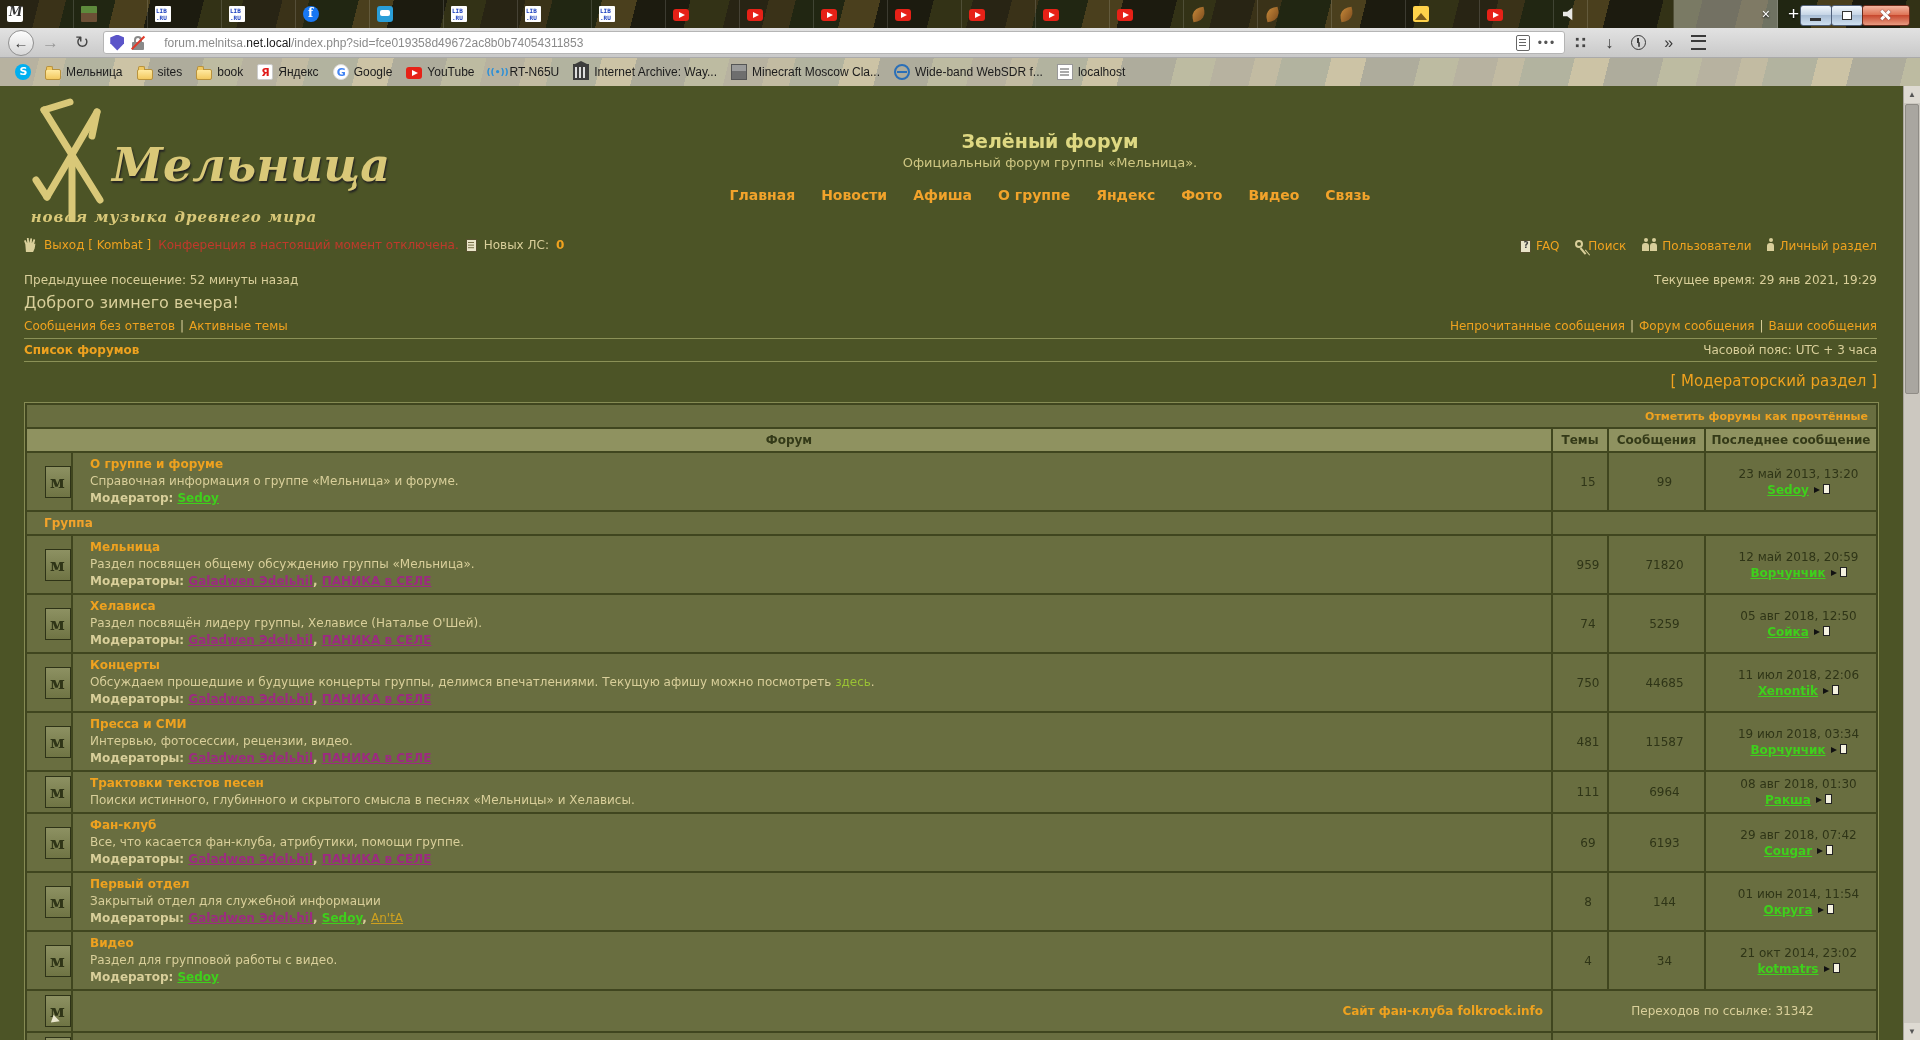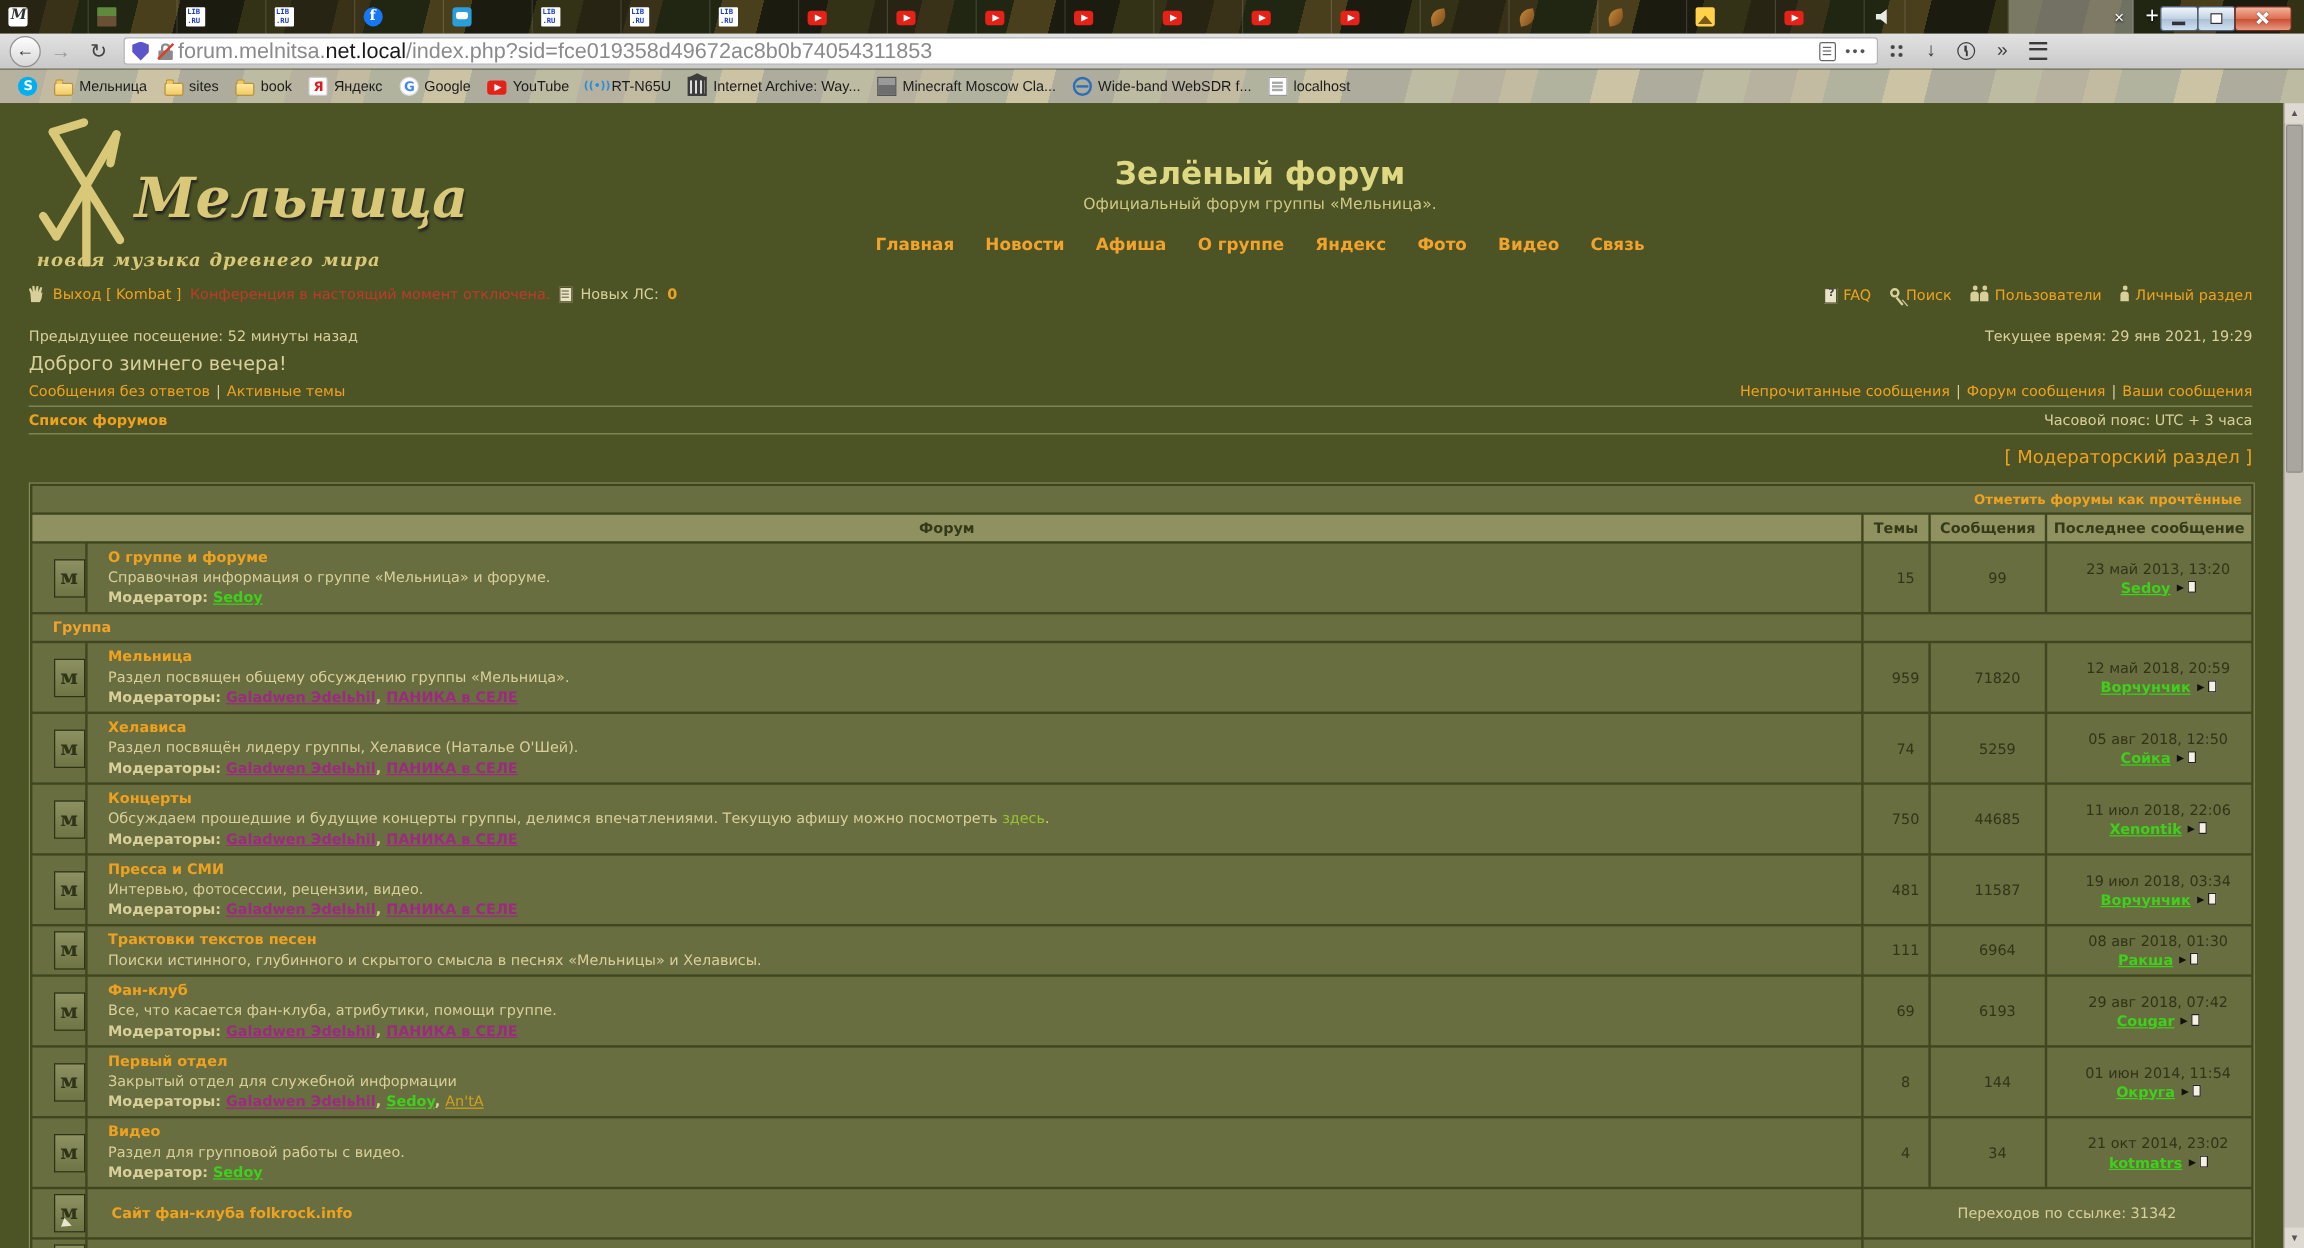--- a/index.html
+++ b/index.html
@@ -46,21 +46,21 @@
   .winbtn .g-x::before{transform:rotate(45deg);}.winbtn .g-x::after{transform:rotate(-45deg);}
 
   .toolbar{position:absolute;left:0;top:28px;width:1920px;height:30px;
            background:linear-gradient(#e2e2e2,#c9c9c9);border-bottom:1px solid #aaa;box-sizing:border-box;
            display:flex;align-items:center;}
   .navbtn{color:#444;font-size:17px;line-height:1;padding:0 8px;}
   .backbtn{width:24px;height:24px;border:1px solid #909090;border-radius:50%;background:linear-gradient(#fdfdfd,#d8d8d8);
            margin-left:8px;display:flex;align-items:center;justify-content:center;color:#333;font-size:15px;}
   .urlbar{position:relative;height:23px;background:#fff;border:1px solid #b5b5b5;border-radius:3px;
           margin-left:6px;width:1462px;display:flex;align-items:center;padding:0 6px;box-sizing:border-box;}
-  .urltext{font-size:18px;color:#8a8a8a;white-space:nowrap;overflow:hidden;margin-left:4px;flex:1;}
+  .urltext{font-size:12px;color:#8a8a8a;white-space:nowrap;overflow:hidden;margin-left:20px;flex:1;}
   .urltext .dom{color:#1a1a1a;}
   .readericon{width:12px;height:14px;border:1.5px solid #666;border-radius:2px;position:relative;margin:0 8px;}
   .readericon::after{content:"";position:absolute;left:2px;top:3px;width:7px;height:1.5px;background:#666;box-shadow:0 3px 0 #666,0 6px 0 #666;}
   .dots3{color:#555;font-size:12px;letter-spacing:2px;margin-right:2px;}
   .tb-icn{color:#3a3a3a;font-size:16px;padding:0 9px;}
   .gridicn{width:13px;height:13px;margin:0 9px;background:
      radial-gradient(circle,#444 1.6px,transparent 1.8px) 0 0/6.5px 6.5px;}
   .clockicn{width:13px;height:13px;border:1.6px solid #3a3a3a;border-radius:50%;position:relative;margin:0 9px;}
   .clockicn::after{content:"";position:absolute;left:5px;top:2px;width:1.6px;height:5px;background:#3a3a3a;box-shadow:1px 4px 0 -0.2px #3a3a3a;}
   .hamb{width:15px;height:11px;border-top:2px solid #3a3a3a;border-bottom:2px solid #3a3a3a;margin:0 12px 0 9px;position:relative;}
@@ -101,21 +101,21 @@
         font-family:"DejaVu Sans",sans-serif;}
   .vscroll{position:absolute;right:0;top:86px;width:17px;height:954px;background:#ccc8c0;border-left:1px solid #a9a59d;box-sizing:border-box;}
   .vscroll .arr{position:absolute;left:0;width:16px;height:17px;background:#dedad2;color:#555;font-size:8px;text-align:center;line-height:17px;}
   .vscroll .arr.up{top:0;} .vscroll .arr.dn{bottom:0;}
   .vscroll .thumb{position:absolute;left:1px;top:18px;width:14px;height:290px;background:#a9a6a0;border:1px solid #8f8c86;border-radius:2px;box-sizing:border-box;}
 
   .logo-mark{position:absolute;left:22px;top:6px;}
   .logo-text{position:absolute;left:112px;top:52px;font:bold italic 46px "DejaVu Serif",serif;color:#d9c878;text-shadow:1px 2px 2px #222;}
   .logo-tag{position:absolute;left:24px;top:122px;width:300px;text-align:center;font:bold italic 15px "DejaVu Serif",serif;color:#d9c878;letter-spacing:1px;}
   .hdr-block{position:absolute;left:300px;top:44px;width:1500px;text-align:center;}
-  .site-title{font-size:26px;font-weight:bold;color:#ded882;}
+  .site-title{font-size:19px;font-weight:bold;color:#ded882;}
   .site-sub{font-size:13px;color:#cfc783;margin-top:3px;}
   .site-nav{margin-top:15px;}
   .site-nav a{font-size:14px;font-weight:bold;color:#f2a32b;text-decoration:none;margin:0 13px;}
 
   .userbar-left{position:absolute;left:24px;top:152px;font-size:12px;display:flex;align-items:center;gap:7px;}
   .userbar-right{position:absolute;right:26px;top:152px;font-size:12px;display:flex;align-items:center;gap:16px;}
   .olink{color:#efa21f;text-decoration:none;}
   .olink.b{font-weight:bold;}
   .warn{color:#c0392b;}
   .tan{color:#d9cf9a;}
@@ -506,21 +506,21 @@
           </tr>
           <tr>
             <td class="c-icon"><span class="ficon"></span></td>
             <td class="c-main"><a class="row-title" href="#">Видео</a><br><span>Раздел для групповой работы с видео.</span><br><span class="modline"><span class="tan">Модератор: </span><a class="u-green" href="#">Sedoy</a></span></td>
             <td class="c-num">4</td>
             <td class="c-num">34</td>
             <td class="c-last"><span>21 окт 2014, 23:02</span><br><a class="last-user" href="#">kotmatrs</a><span class="goto"></span></td>
           </tr>
           <tr>
             <td class="c-icon"><span class="ficon ext"></span></td>
-            <td class="c-main" style="padding: 10px 20px;"><a class="row-title" href="#">Сайт фан-клуба folkrock.info</a></td>
+            <td class="c-main" style="padding: 10px 8px; text-align: right;"><a class="row-title" href="#">Сайт фан-клуба folkrock.info</a></td>
             <td class="c-right" colspan="3">Переходов по ссылке: 31342</td>
           </tr>
           <tr>
             <td class="c-icon"><span class="ficon ext"></span></td>
             <td class="c-main" style="padding: 10px 8px;"></td>
             <td class="c-right" colspan="3"></td>
           </tr>
         </tbody>
     </table>
   </div>

